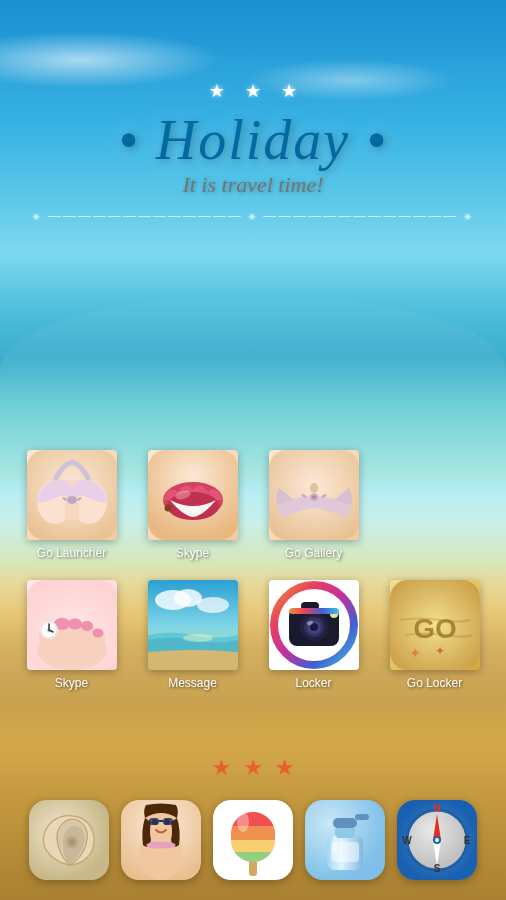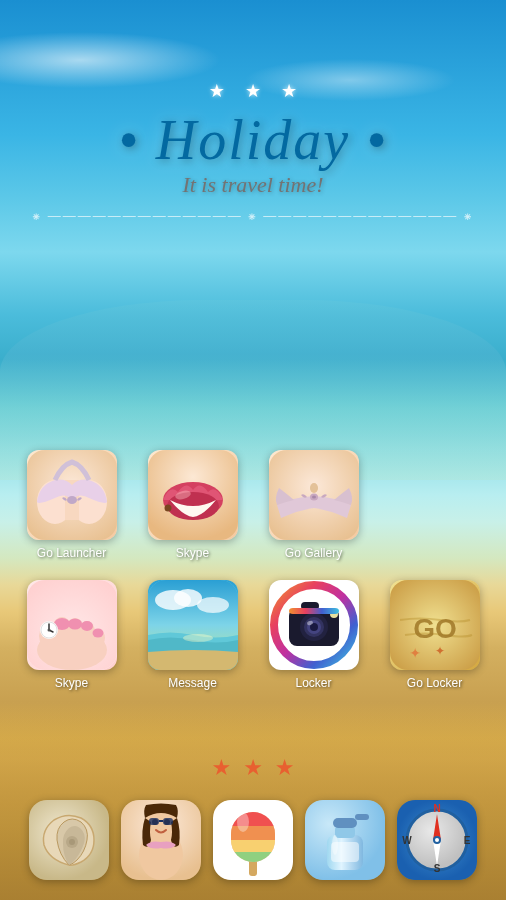--- a/index.html
+++ b/index.html
@@ -101,21 +101,21 @@
     .app-item {
       display: flex;
       flex-direction: column;
       align-items: center;
       gap: 6px;
     }
 
     .app-icon {
       width: 90px;
       height: 90px;
-      border-radius: 12px;
+      border-radius: 4px;
       overflow: hidden;
       box-shadow: 0 2px 8px rgba(0,0,0,0.3);
       display: flex;
       align-items: center;
       justify-content: center;
       position: relative;
     }
 
     .app-label {
       font-size: 12px;

